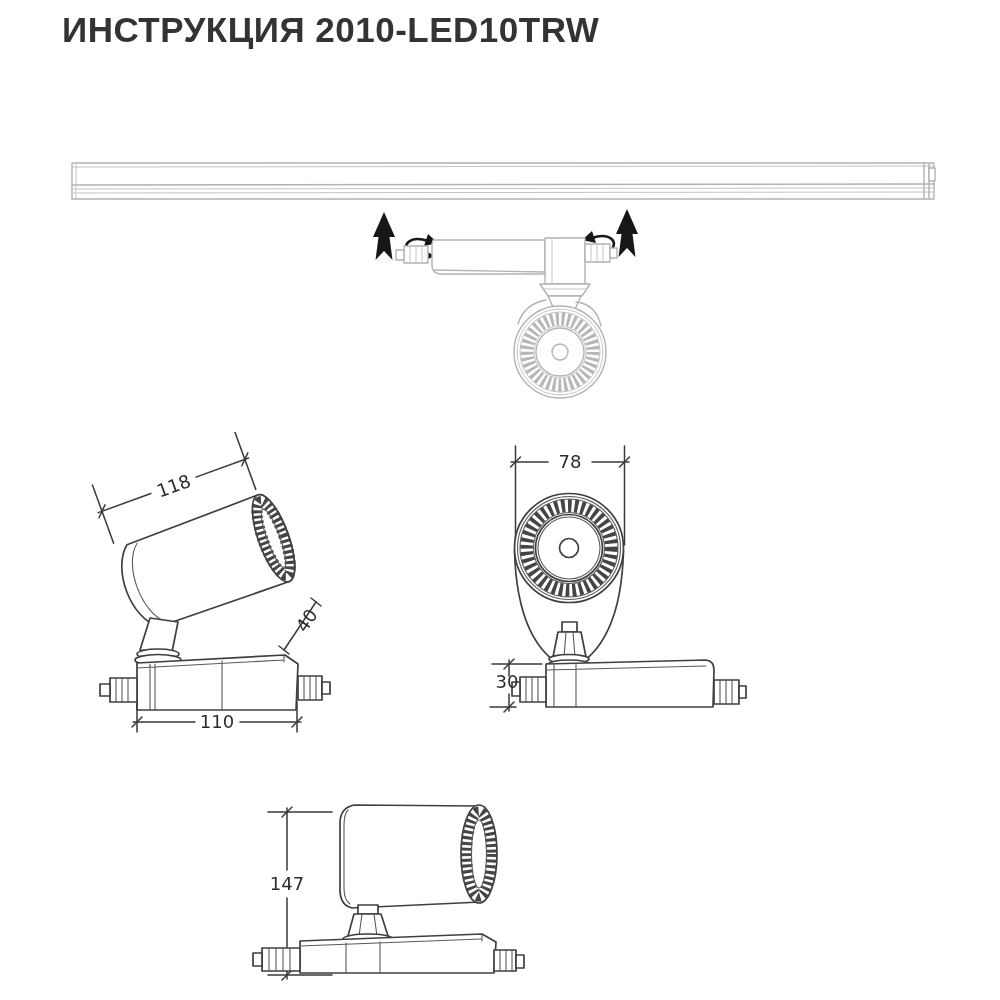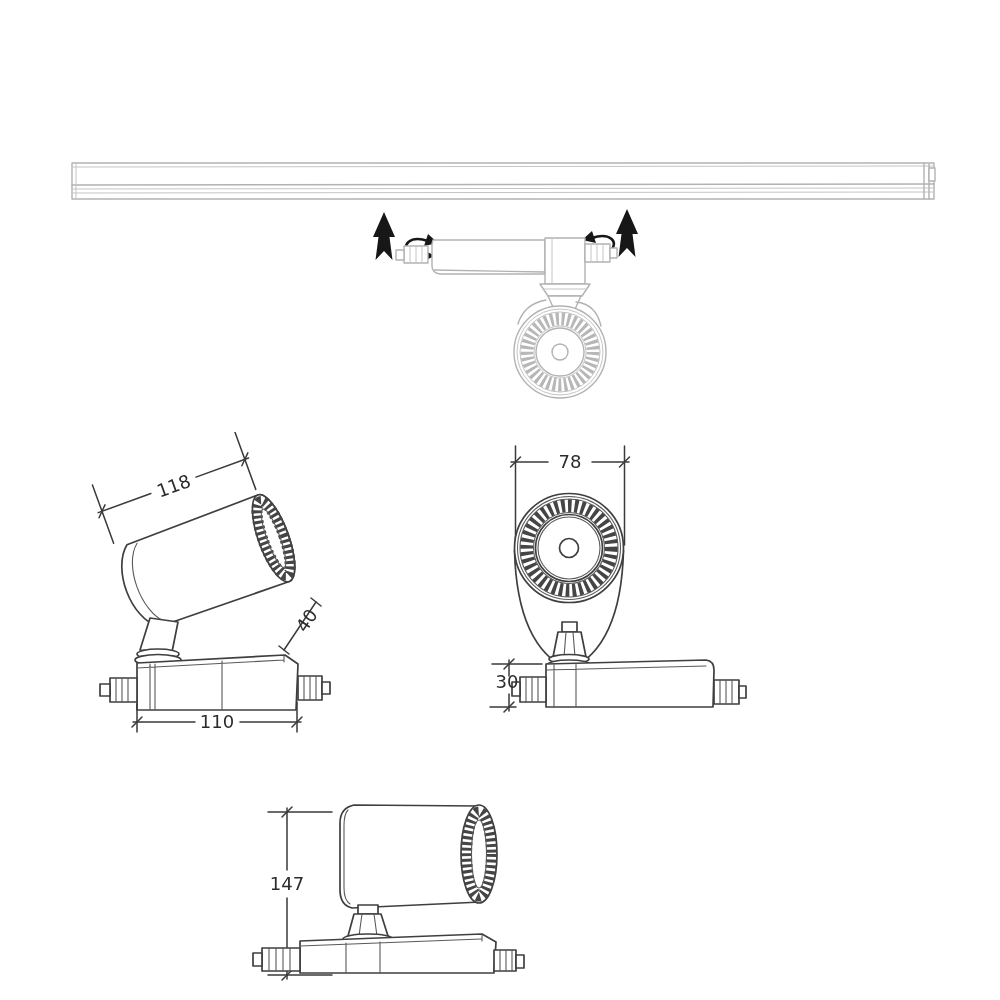--- a/index.html
+++ b/index.html
@@ -21,20 +21,21 @@
   .dim{stroke:#3a3a3a;stroke-width:1.5;fill:none;stroke-linecap:round;}
   .dim-txt{font-family:"DejaVu Sans", sans-serif;font-size:18px;fill:#2c2c2c;}
   .arrow{fill:#171717;stroke:none;}
   .rot{stroke:#171717;stroke-width:2.6;fill:none;stroke-linecap:round;}
 </style>
 </head>
 <body>
 
 <div id="page">
 
+  <h1 id="title">ИНСТРУКЦИЯ 2010-LED10TRW</h1>
 
   <svg class="abs" style="left:60px;top:148px" width="890" height="62" viewBox="0 0 890 62">
     <g>
       <path class="ln-l" d="M12,15 L874,15 L874,51 L12,51 Z"></path>
       <path class="ln-lt" d="M12,19 L874,18"></path>
       <path class="ln-l" d="M12,37 L874,36"></path>
       <path class="ln-lt" d="M12,41 L874,40"></path>
       <path class="ln-lt" d="M12,45 L874,44"></path>
       <path class="ln-lt" d="M16,15 L16,51"></path>
       <path class="ln-l" d="M864,15 L864,51 M869,16 L869,51"></path>

